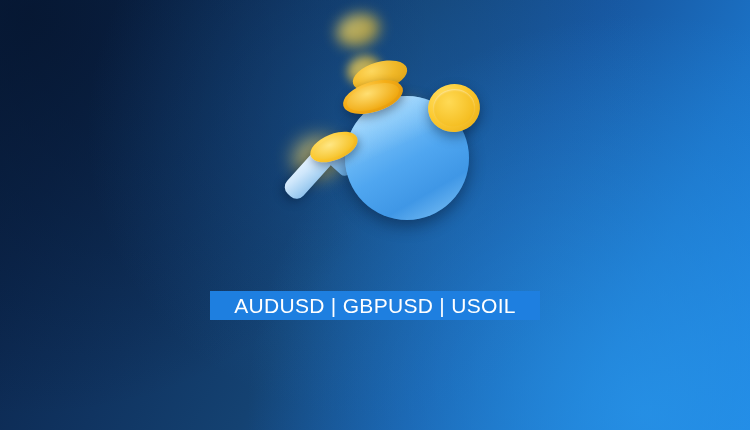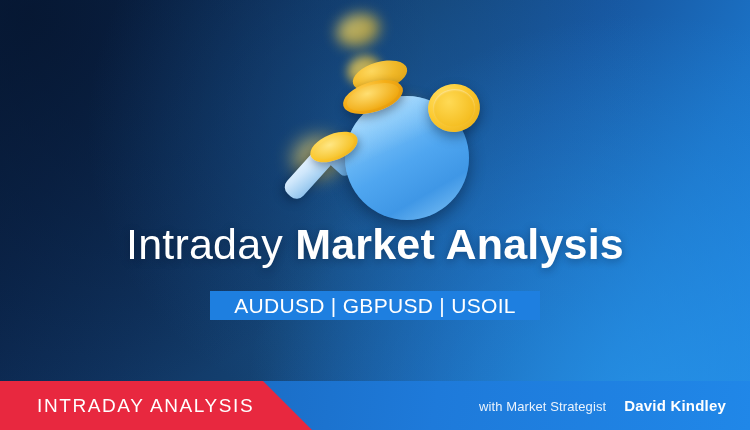--- a/index.html
+++ b/index.html
@@ -306,27 +306,19 @@
 
     <div class="coin c-right">
       <div class="coin-inner"></div>
     </div>
 
     <div class="coin c-left">
       <div class="coin-inner"></div>
     </div>
   </div>
 
-  <div class="title"><span>Intraday </span><span class="strong">Market Analysis</span></div>
 
   <div class="badge-wrap">
     <span class="badge">AUDUSD | GBPUSD | USOIL</span>
   </div>
 
-  <div class="bottom-bar">
-    <div class="bar-red"></div>
-    <div class="bar-left-label">INTRADAY ANALYSIS</div>
-    <div class="bar-right">
-      <span class="bar-with">with Market Strategist</span><span class="bar-name">David Kindley</span>
-    </div>
-  </div>
 
 </div>
 
 </body></html>

